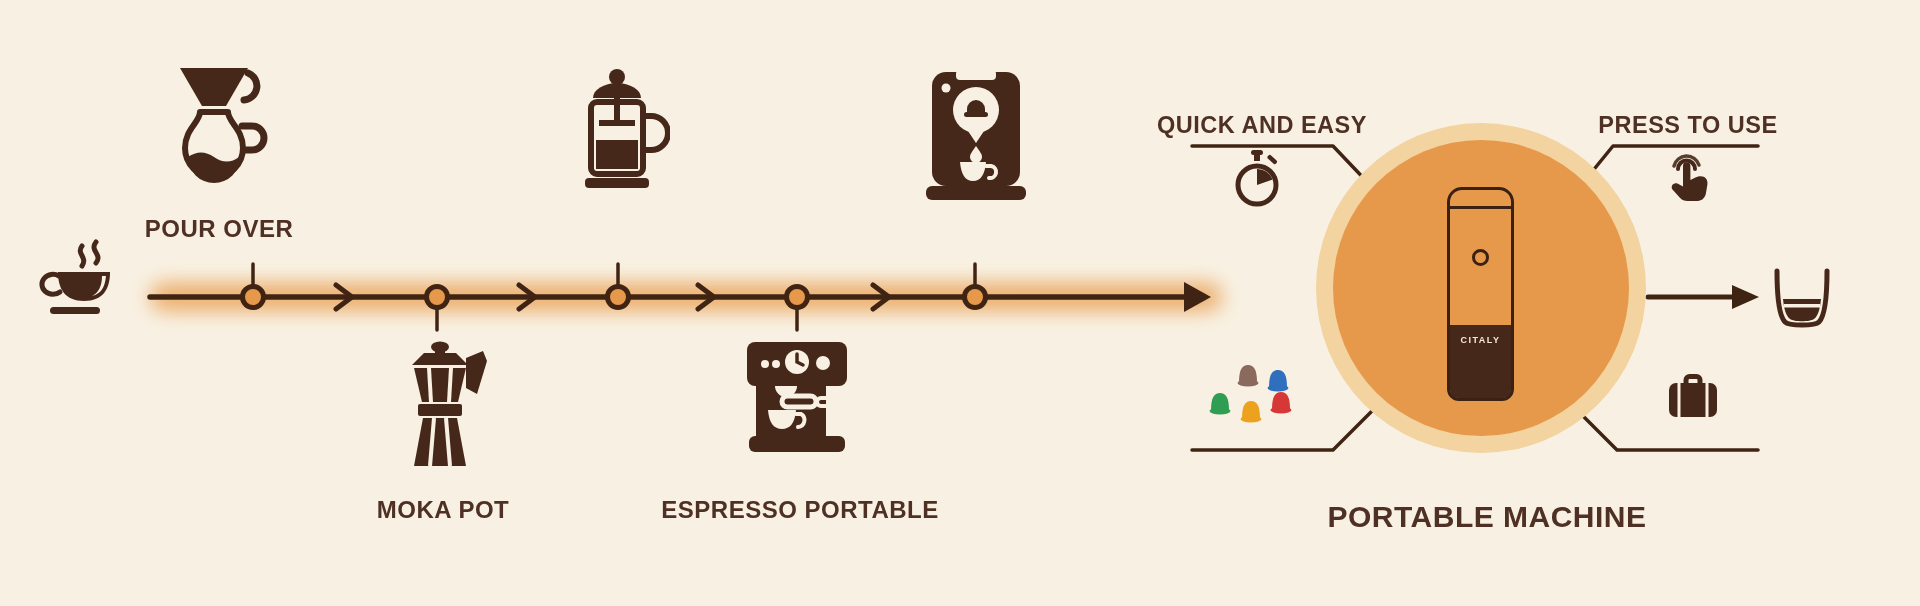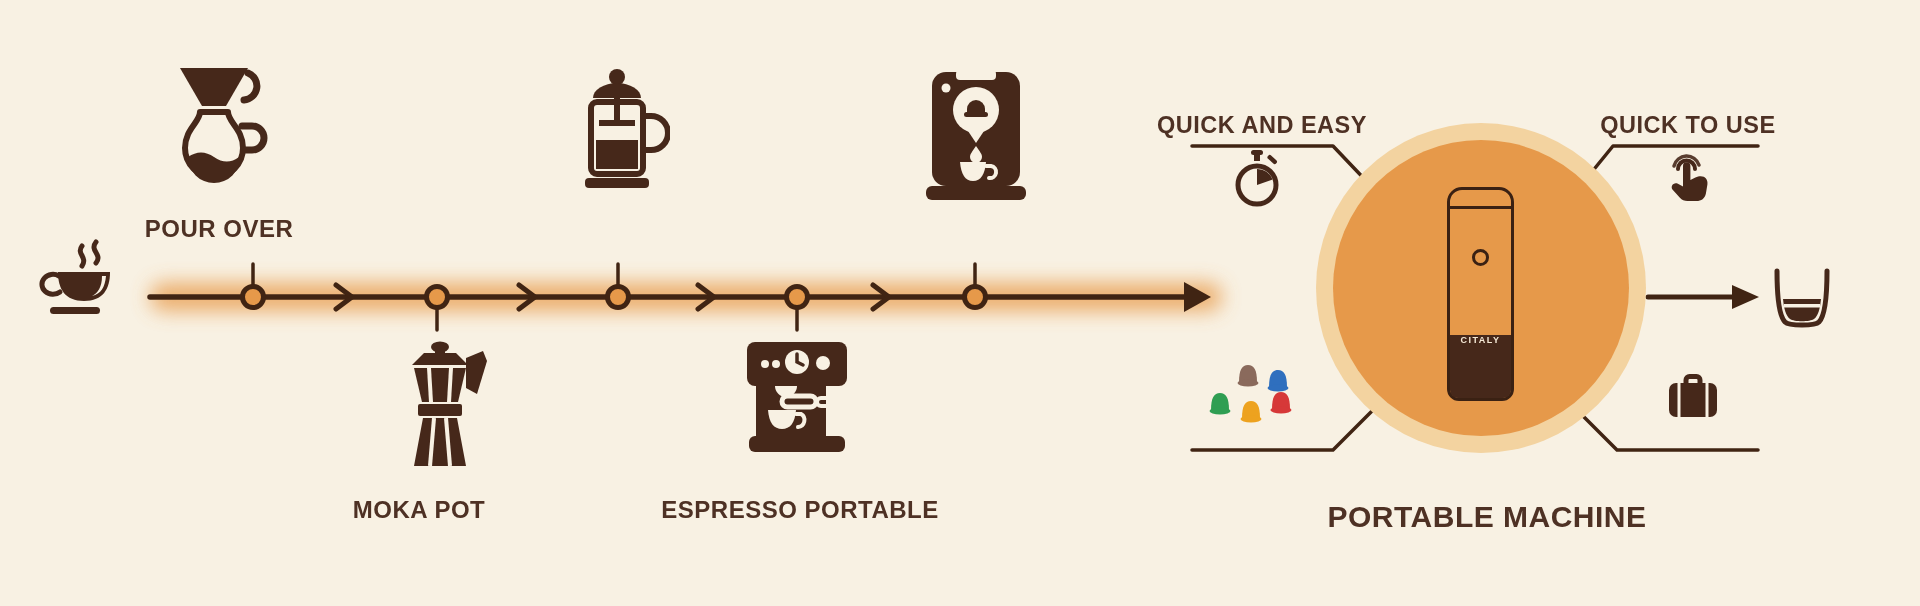--- a/index.html
+++ b/index.html
@@ -33,21 +33,21 @@
     box-sizing:border-box;
   }
   .device-cap{height:16px;border-bottom:3.5px solid #3a2113;}
   .device-btn{
     width:17px;height:17px;border:3px solid #3a2113;border-radius:50%;
     margin:40px auto 0 auto;box-sizing:border-box;
   }
   .device-bottom{
     position:absolute;left:0;right:0;bottom:0;height:63px;
     background:#46281a;border-radius:0 0 8px 8px;
-    display:flex;justify-content:center;align-items:flex-start;padding-top:0;
+    display:flex;justify-content:center;align-items:flex-start;padding-top:10px;
     color:#f6e9d6;font-size:9px;font-weight:700;letter-spacing:1.5px;
   }
   svg{display:block;}
 </style>
 </head>
 <body>
 
 <div class="canvas">
 
   <svg class="abs" style="left:0;top:0" width="1920" height="606" viewBox="0 0 1920 606">
@@ -156,21 +156,21 @@
       <line x1="69" y1="28" x2="67" y2="62"></line>
     </g>
     <rect x="36" y="64" width="44" height="12" rx="2" fill="#46281a"></rect>
     <polygon points="41,78 75,78 84,126 32,126" fill="#46281a"></polygon>
     <g stroke="#f8f1e3" stroke-width="4">
       <line x1="52" y1="78" x2="48" y2="126"></line>
       <line x1="64" y1="78" x2="68" y2="126"></line>
     </g>
     <path d="M84,18 L101,11 L105,21 L95,54 L84,48 Z" fill="#46281a"></path>
   </svg>
-  <div class="label method-label" style="left:419px;top:498px">MOKA POT</div>
+  <div class="label method-label" style="left:443px;top:498px">MOKA POT</div>
 
   <svg class="abs" style="left:735px;top:340px" width="125" height="130" viewBox="0 0 125 130">
     <rect x="12" y="2" width="100" height="44" rx="8" fill="#46281a"></rect>
     <circle cx="30" cy="24" r="4" fill="#f8f1e3"></circle>
     <circle cx="41" cy="24" r="4" fill="#f8f1e3"></circle>
     <circle cx="62" cy="22" r="12" fill="#f8f1e3"></circle>
     <path d="M62,14 v8 l6,3" stroke="#46281a" stroke-width="3.5" fill="none" stroke-linecap="round"></path>
     <circle cx="88" cy="23" r="7" fill="#f8f1e3"></circle>
     <rect x="21" y="46" width="70" height="50" fill="#46281a"></rect>
     <path d="M40,46 a11,11 0 0 0 22,0 z" fill="#f8f1e3"></path>
@@ -194,21 +194,21 @@
 
   <div class="label feature-label" style="left:1262px;top:114px">QUICK AND EASY</div>
   <svg class="abs" style="left:1232px;top:148px" width="50" height="62" viewBox="0 0 50 62">
     <rect x="19" y="2" width="12" height="5" rx="2.5" fill="#46281a"></rect>
     <rect x="22" y="6" width="6" height="7" fill="#46281a"></rect>
     <rect x="35" y="9" width="11" height="4.5" rx="2" fill="#46281a" transform="rotate(42 40 11)"></rect>
     <circle cx="25" cy="37" r="19" stroke="#46281a" stroke-width="5" fill="none"></circle>
     <path d="M25,37 L25,21 A16,16 0 0 1 40.5,31.5 z" fill="#46281a"></path>
   </svg>
 
-  <div class="label feature-label" style="left:1688px;top:114px">QUICK TO USE</div>
+  <div class="label feature-label" style="left:1688px;top:114px">PRESS TO USE</div>
   <svg class="abs" style="left:1664px;top:152px" width="56" height="62" viewBox="0 0 56 62">
     <path d="M14,17 a8.5,8.5 0 1 1 17,0" stroke="#46281a" stroke-width="4" fill="none" stroke-linecap="round"></path>
     <path d="M10,14 a13,13 0 0 1 25,-1" stroke="#46281a" stroke-width="3.5" fill="none" stroke-linecap="round" opacity="0.9"></path>
     <path d="M19,14 a3.7,3.7 0 0 1 7.4,0 v14 l5,-2.5 c7,-3.5 13,0 12,7 l-1.5,9 c-1,5 -4.5,7.5 -9.5,7.5 h-9 c-3,0 -5.5,-1 -7.5,-3.2 l-7,-7.8 c-3.2,-3.6 0.8,-8.4 5,-6.3 l5.1,2.8 z" fill="#46281a"></path>
   </svg>
 
   <div class="abs" style="left:1205px;top:362px;width:105px;height:72px">
     <svg class="abs" style="left:28px;top:0" width="30" height="28" viewBox="0 0 30 28">
       <path d="M6,20 C6,8 9,3 15,3 C21,3 24,8 24,20 z" fill="#8a6a5c"></path>
         <ellipse cx="15" cy="21" rx="10.5" ry="3.5" fill="#8a6a5c"></ellipse>

